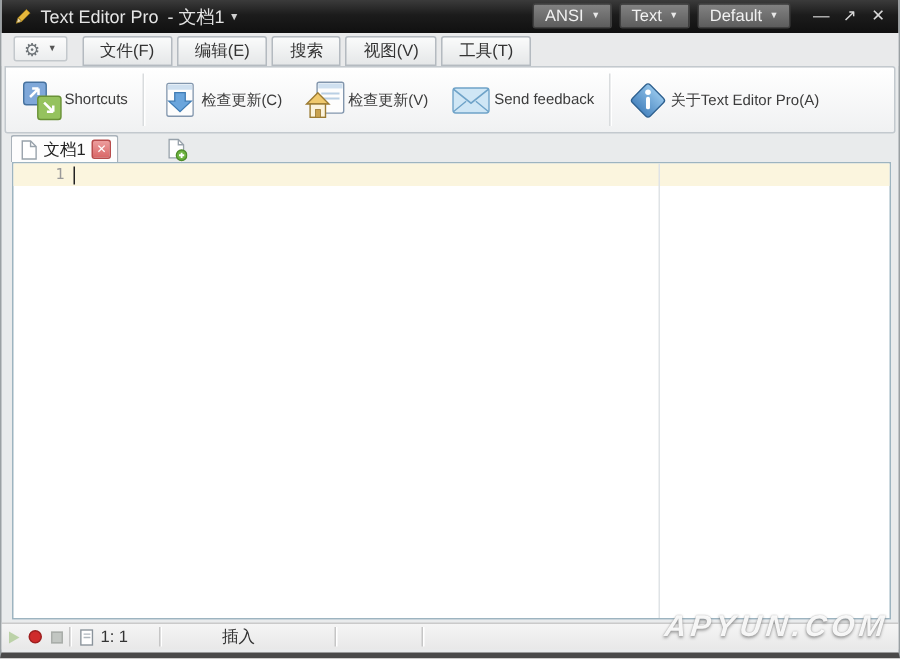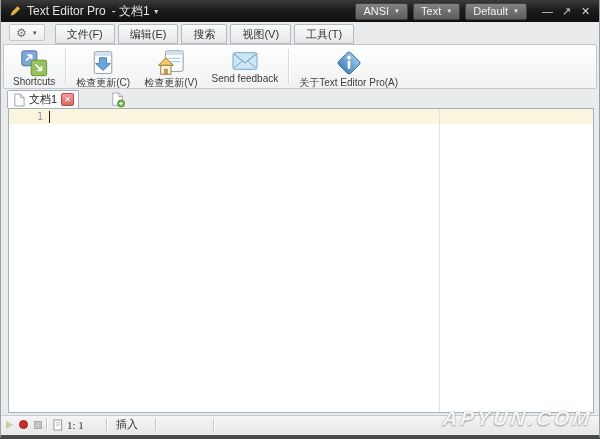--- a/index.html
+++ b/index.html
@@ -15,21 +15,21 @@
 
   
   .titlebar{
     position:absolute; top:0; left:0; right:0; height:22px;
     background:linear-gradient(#3b3b3b,#1c1c1c 45%,#101010);
     display:flex; align-items:center; color:#e4e4e4; font-size:12px;
   }
   .app-icon{ margin:0 6px 0 7px; display:flex; }
   .title-text{ display:flex; gap:6px; align-items:center; white-space:nowrap; }
   .title-caret{ font-size:7px; color:#cfcfcf; margin-left:3px; cursor:default; }
-  .tb-right{ margin-left:auto; display:flex; align-items:center; gap:5px; padding-right:4px; }
+  .tb-right{ margin-left:auto; display:flex; align-items:flex-start; gap:5px; padding-right:4px; }
   .tb-dd{
     display:flex; align-items:center; gap:5px;
     background:linear-gradient(#828282,#5d5d5d);
     border:1px solid #3f3f3f; border-radius:2px;
     color:#f2f2f2; font-size:11px; padding:1px 7px; height:17px;
     font-family:"Liberation Sans",sans-serif; cursor:default;
   }
   .dd-caret{ font-size:6px; color:#e8e8e8; }
   .win-controls{ display:flex; align-items:center; margin-left:6px; }
   .win-btn{
@@ -62,21 +62,21 @@
   }
 
   
   .ribbon{
     position:absolute; top:44px; left:2px; right:2px; height:45px;
     background:linear-gradient(#ffffff,#f0f1f2);
     border:1px solid #c3c9ce; border-radius:0 2px 2px 2px;
     display:flex; align-items:stretch; padding:1px 2px; z-index:2;
   }
   .ribbon-btn{
-    display:flex; flex-direction:column; align-items:center; justify-content:space-between;
+    display:flex; align-items:center; justify-content:space-between;
     padding:3px 7px 3px; background:none; border:none; min-width:46px; cursor:default;
     font-family:"Liberation Sans",sans-serif;
   }
   .ribbon-btn .icon{ height:27px; display:flex; align-items:center; }
   .rb-label{ font-size:10px; color:#3c3c3c; white-space:nowrap; }
   .ribbon-sep{ width:1px; background:#d9dcde; box-shadow:1px 0 0 #ffffff; margin:3px 3px; }
 
   
   .doctabs{
     position:absolute; top:90px; left:2px; right:2px; height:18px;
@@ -118,22 +118,22 @@
     display:flex; align-items:center; font-size:11px; color:#333;
   }
   .sb-icons{ width:45px; display:flex; align-items:center; gap:6px; padding-left:5px; }
   .sb-sep{ width:1px; height:13px; background:#c6c6c6; box-shadow:1px 0 0 #ffffff; }
   .sb-play{
     width:0; height:0; border-left:7px solid #b3cc9b;
     border-top:4px solid transparent; border-bottom:4px solid transparent; opacity:.85;
   }
   .sb-record{ width:9px; height:9px; border-radius:50%; background:#cf2b2b; border:1px solid #9e1f1f; }
   .sb-stop{ width:8px; height:8px; background:#c2c6c2; border:1px solid #a9ada9; }
-  .sb-pos{ width:59px; display:flex; align-items:center; gap:4px; padding-left:6px;font-family:Liberation Serif, serif; }
-  .sb-mode{ width:48px; padding-left:9px; }
+  .sb-pos{ width:59px; display:flex; align-items:center; gap:4px; padding-left:6px; }
+  .sb-mode{ width:84px; padding-left:9px;margin-left:32px; }
   .sb-empty1{ width:57px; }
   .sb-rest{ flex:1; }
 
   
   .watermark{
     position:absolute; right:7px; top:407px; z-index:10;
     font-size:20px; font-weight:bold; font-style:italic; letter-spacing:3px;
     color:rgba(255,255,255,0.92);
     text-shadow:0 1px 2px rgba(105,105,105,0.6), 0 0 1px rgba(125,125,125,0.65);
     transform:skewX(-6deg); pointer-events:none; white-space:nowrap;

